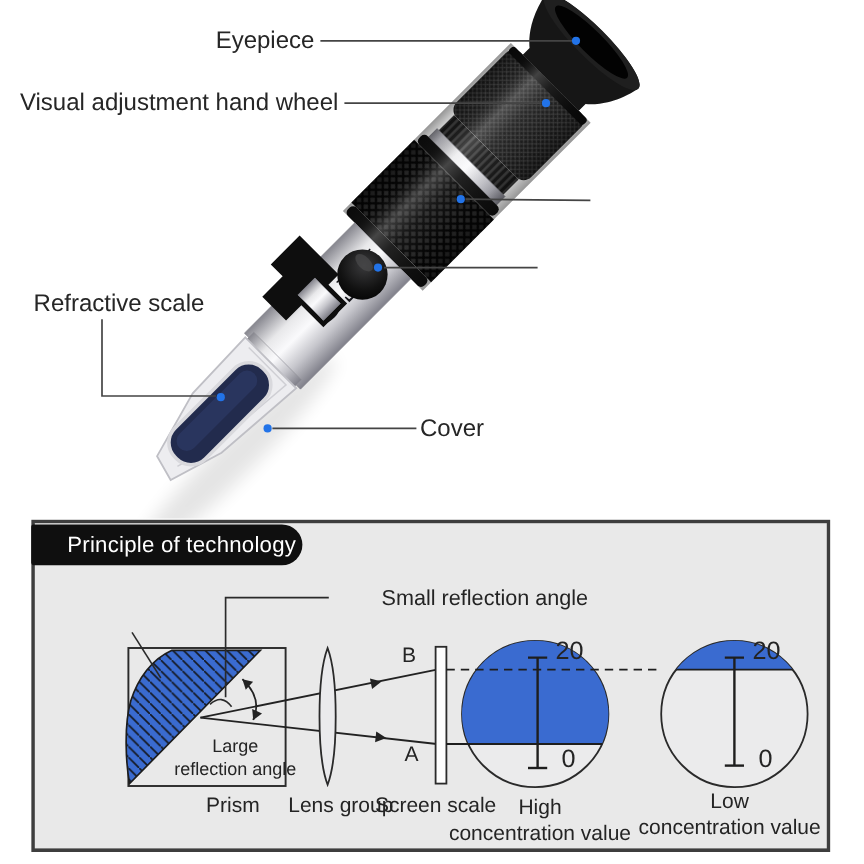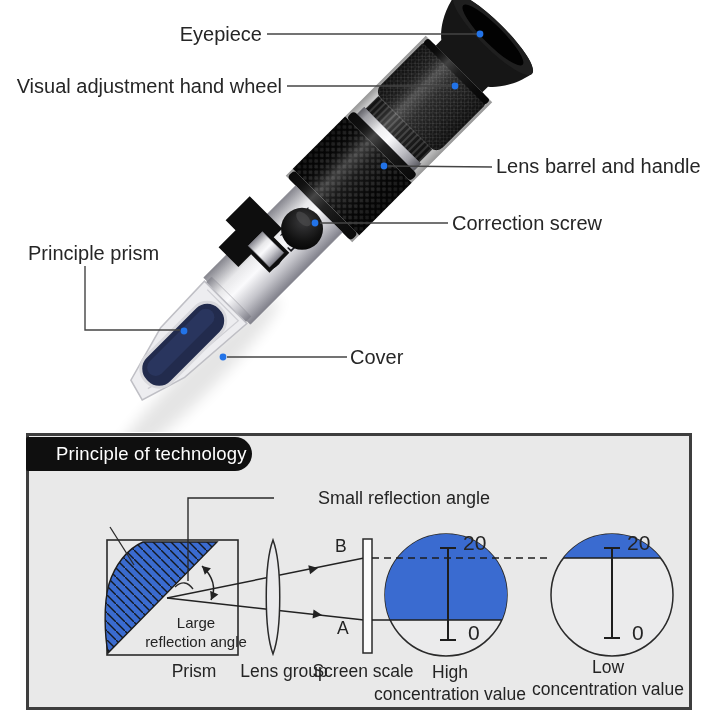--- a/index.html
+++ b/index.html
@@ -112,23 +112,21 @@
       <circle cx="455" cy="86" r="3.4"></circle>
       <circle cx="384" cy="166" r="3.4"></circle>
       <circle cx="315" cy="223" r="3.4"></circle>
       <circle cx="184" cy="331" r="3.4"></circle>
       <circle cx="223" cy="357" r="3.4"></circle>
     </g>
   </svg>
 
   <div class="plabel" style="right:458px;top:25px;">Eyepiece</div>
   <div class="plabel" style="right:438px;top:77px;">Visual adjustment hand wheel</div>
-  <div class="plabel" style="left:496px;top:157px;">Lens barrel and handle</div>
-  <div class="plabel" style="left:452px;top:214px;">Correction screw</div>
-  <div class="plabel" style="left:28px;top:244px;">Principle prism</div>
+  <div class="plabel" style="left:28px;top:244px;">Refractive scale</div>
   <div class="plabel" style="left:350px;top:348px;">Cover</div>
 
   <div id="panel">
     <svg id="panel-svg" width="666" height="277" viewBox="0 0 666 277">
       <defs>
         <pattern id="hatch" width="9" height="9" patternUnits="userSpaceOnUse">
           <rect width="9" height="9" fill="#3a6bd0"></rect>
           <path d="M -2,-2 L 11,11" stroke="#141821" stroke-width="1.4"></path>
         </pattern>
       </defs>

